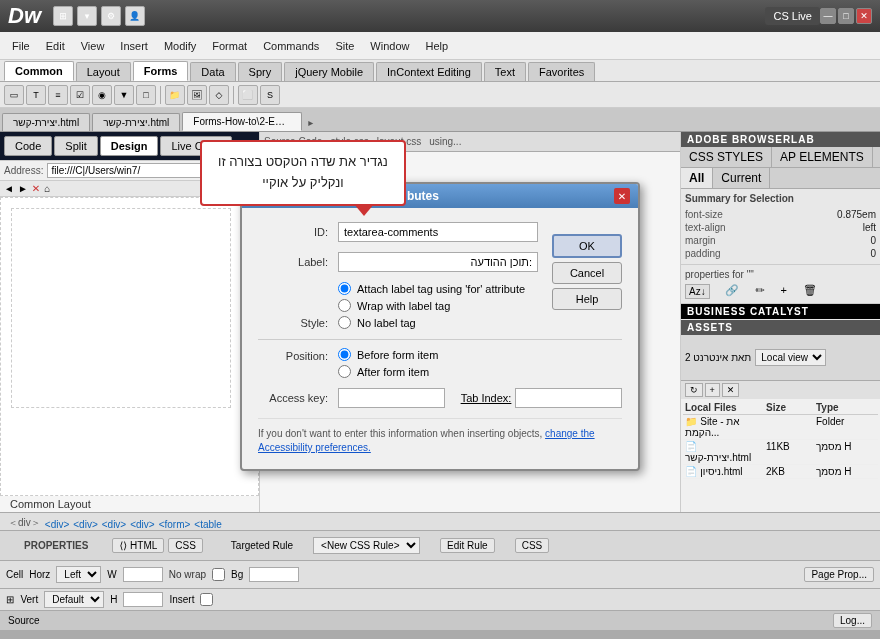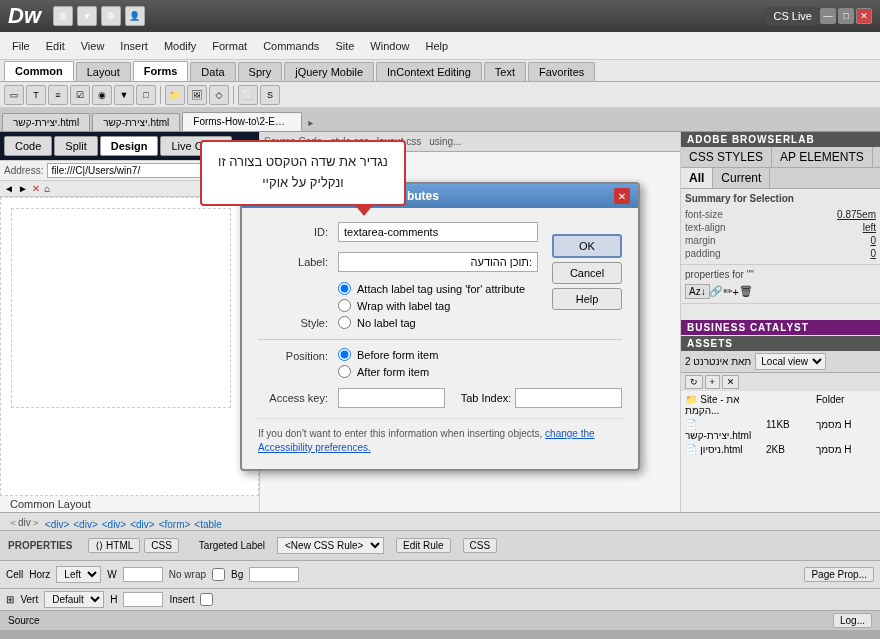--- a/index.html
+++ b/index.html
@@ -139,30 +139,30 @@
     .right-panel-tab.active { background: #e8e8e8; font-weight: bold; }
 
     .panel-section {
       padding: 4px;
       border-bottom: 1px solid #ccc;
       font-size: 10px;
     }
     .panel-section-title { font-weight: bold; color: #444; margin-bottom: 4px; }
     .panel-row { display: flex; justify-content: space-between; padding: 1px 0; }
     .panel-key { color: #555; }
-    .panel-val { color: #222; text-decoration: underline; }
+    .panel-val { color: #222; }
 
     .properties-bar {
       background: #d8d8d8;
       height: 30px;
       border-top: 1px solid #aaa;
       display: flex;
       align-items: center;
-      padding: 0 8px;
-      gap: 12px;
+      padding: 0 24px;
+      gap: 20px;
       font-size: 10px;
     }
     .prop-select { font-size: 10px; padding: 1px 3px; border: 1px solid #aaa; }
     .prop-btn { font-size: 10px; padding: 1px 6px; border: 1px solid #aaa; background: #e8e8e8; cursor: pointer; border-radius: 2px; }
 
     
     .bottom-toolbar {
       background: #e0e0e0;
       height: 28px;
       border-top: 1px solid #aaa;
@@ -250,21 +250,21 @@
       bottom: -12px;
       right: 30px;
       border-left: 10px solid transparent;
       border-right: 10px solid transparent;
       border-top: 12px solid #cc3333;
     }
     .file-panel-header {
       display: flex;
       align-items: center;
       gap: 4px;
-      padding: 2px 4px;
+      padding: 14px 4px;
       background: #d8d8d8;
       border-bottom: 1px solid #aaa;
     }
     .file-panel-select { font-size: 10px; padding: 1px; border: 1px solid #aaa; }
     .file-panel-btn { font-size: 9px; padding: 1px 4px; border: 1px solid #aaa; background: #e8e8e8; cursor: pointer; }
     .file-list { padding: 2px; }
     .file-list-header {
       display: grid;
       grid-template-columns: 1fr 50px 60px;
       font-weight: bold;
@@ -433,46 +433,51 @@
         <span class="panel-val">0</span>
       </div>
       <div class="panel-row">
         <span class="panel-key">padding</span>
         <span class="panel-val">0</span>
       </div>
     </div>
 
     <div class="panel-section">
       <div style="font-size:10px; color:#444; margin-bottom:4px;">properties for ""</div>
-      <div style="display:flex; align-items:center; gap:0;">
+      <div style="display:flex; align-items:flex-start; gap:16px;">
         <span style="font-size:10px; border:1px solid #aaa; padding:1px 3px; background:#e0e0e0; cursor:pointer;">Az↓</span>
         <span style="cursor:pointer; font-size:11px;">🔗</span>
         <span style="cursor:pointer; font-size:11px;">✏</span>
         <span style="cursor:pointer; font-size:11px;">+</span>
         <span style="cursor:pointer; font-size:11px;">🗑</span>
       </div>
     </div>
 
-    <div style="background:#701a75; color:white; font-size:10px; padding:2px 6px; font-weight:bold; letter-spacing:1px; margin-top:16px;">BUSINESS CATALYST</div>
+    <div style="background:#000000; color:white; font-size:10px; padding:2px 6px; font-weight:bold; letter-spacing:1px; margin-top:0;">BUSINESS CATALYST</div>
 
     <div style="background:#555; color:white; font-size:10px; padding:2px 6px; font-weight:bold; letter-spacing:1px; margin-top:1px;">ASSETS</div>
 
     <div style="flex:1; background:#f0f0f0; font-size:10px;">
       <div class="file-panel-header">
         <span style="direction:rtl;">תאת אינטרנט 2</span>
         <select class="file-panel-select">
           <option>Local view</option>
         </select>
       </div>
       <div style="display:flex; gap:2px; padding:2px 4px; background:#e0e0e0;">
         <button class="file-panel-btn">↻</button>
         <button class="file-panel-btn">+</button>
         <button class="file-panel-btn">✕</button>
       </div>
       <div class="file-list">
+        <div class="file-list-header">
+          <span>Local Files</span>
+          <span>Size</span>
+          <span>Type</span>
+        </div>
         <div class="file-item">
           <span>📁 Site - את הקמת...</span>
           <span></span>
           <span>Folder</span>
         </div>
         <div class="file-item">
           <span>📄 יצירת-קשר.html</span>
           <span>11KB</span>
           <span>מסמך H</span>
         </div>
@@ -538,21 +543,21 @@
               <input type="radio" name="position" style="">
               <span>After form item</span>
             </label>
           </div>
         </div>
       </div>
 
       <div class="dialog-row">
         <span class="dialog-label">Access key:</span>
         <input class="dialog-input" style="width: 40px;">
-        <span style="margin-left:16px; font-size:11px;">Tab Index:</span>
+        <span style="margin-left:16px; font-size:11px;text-decoration:underline;">Tab Index:</span>
         <input class="dialog-input" style="width: 40px; margin-left: 4px;">
       </div>
 
       <div class="dialog-footer">
         <span>If you don't want to enter this information when inserting objects,</span>
         <a>change the Accessibility preferences.</a>
       </div>
     </div>
   </div>
 
@@ -571,21 +576,21 @@
   <span style="color:#1166bb; cursor:pointer; margin-right:4px;">&lt;form&gt;</span>
   <span style="color:#1166bb; cursor:pointer;">&lt;table</span>
 </div>
 
 <div class="properties-bar">
   <span style="font-weight:bold; color:#444; margin-right:4px;">PROPERTIES</span>
   <div style="display:flex; align-items:center; gap:4px;">
     <button class="prop-btn">⟨⟩ HTML</button>
     <button class="prop-btn">CSS</button>
   </div>
-  <span style="margin-left:8px;">Targeted Label</span>
+  <span style="margin-left:8px;">Targeted Rule</span>
   <select class="prop-select">
     <option>&lt;New CSS Rule&gt;</option>
   </select>
   <button class="prop-btn">Edit Rule</button>
   <button class="prop-btn">CSS</button>
 </div>
 
 <div class="bottom-toolbar">
   <span>Cell</span>
   <span>Horz</span>

